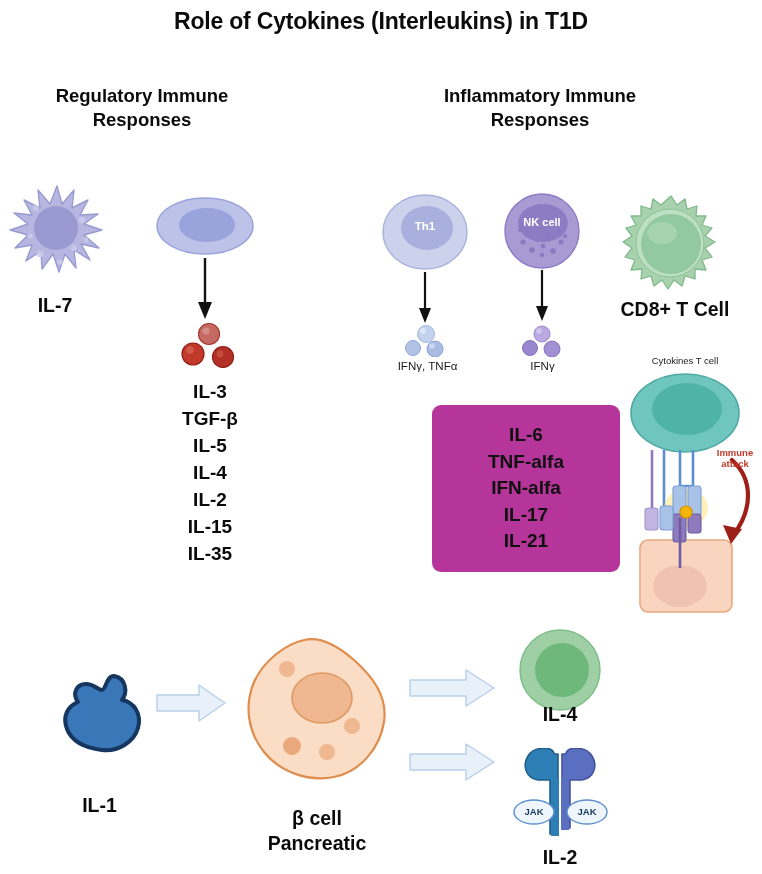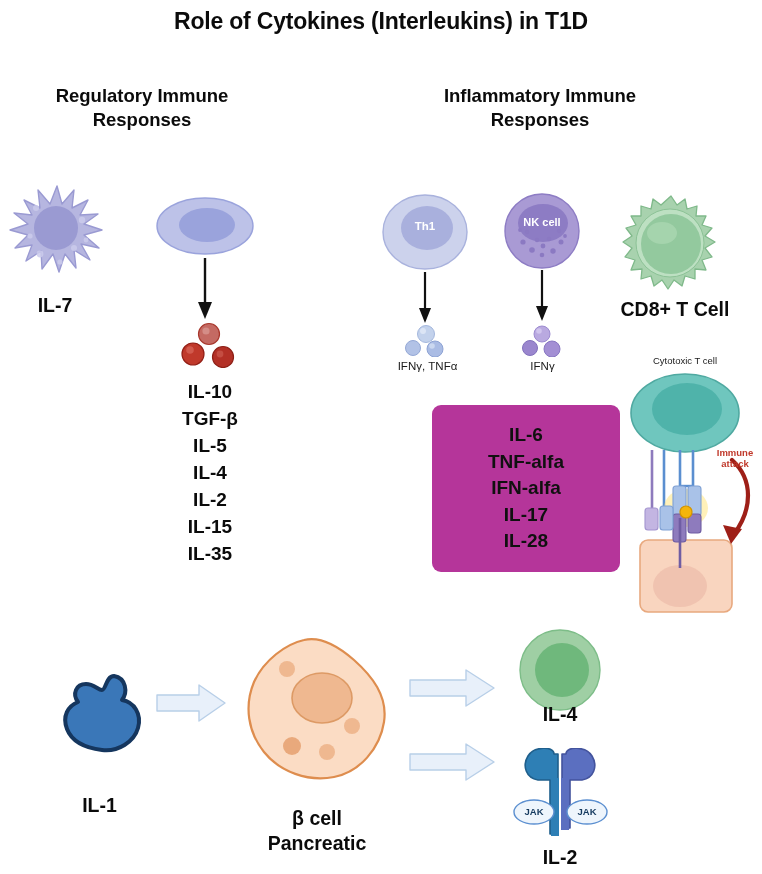--- a/index.html
+++ b/index.html
@@ -103,21 +103,21 @@
   <svg class="abs" style="left:178px; top:322px;" width="62" height="46" viewBox="0 0 62 46">
     <circle cx="31" cy="12" r="10.5" fill="#c46a63" stroke="#a8372c" stroke-width="1.2"></circle>
     <circle cx="28" cy="9" r="3.6" fill="#d99a93" opacity="0.75"></circle>
     <circle cx="15" cy="32" r="11" fill="#c0392b" stroke="#931f16" stroke-width="1.2"></circle>
     <circle cx="12" cy="28" r="3.8" fill="#d9685c" opacity="0.7"></circle>
     <circle cx="45" cy="35" r="10.5" fill="#b33026" stroke="#8d1f16" stroke-width="1.2"></circle>
     <circle cx="42" cy="32" r="3.4" fill="#cc5a4e" opacity="0.7"></circle>
   </svg>
 
   <div class="abs cytolist" style="left:130px; top:379px; width:160px;">
-    <div>IL-10</div>
+    <div>IL-3</div>
     <div>TGF-β</div>
     <div>IL-5</div>
     <div>IL-4</div>
     <div>IL-2</div>
     <div>IL-15</div>
     <div>IL-35</div>
   </div>
 
   <svg class="abs" style="left:382px; top:192px;" width="86" height="80" viewBox="0 0 86 80">
     <ellipse cx="43" cy="40" rx="42" ry="37" fill="#ccd2ec" stroke="#a9b2dd" stroke-width="1.4"></ellipse>
@@ -184,25 +184,25 @@
     </g>
   </svg>
   <div class="abs biglabel" style="left:600px; top:297px; width:150px;">CD8+ T Cell</div>
 
   <div class="abs magenta-box" style="left:432px; top:405px; width:188px; height:167px;">
     <div class="cytolist">
       <div>IL-6</div>
       <div>TNF-alfa</div>
       <div>IFN-alfa</div>
       <div>IL-17</div>
-      <div>IL-28</div>
+      <div>IL-21</div>
     </div>
   </div>
 
-  <div class="abs tinylabel" style="left:620px; top:355px; width:130px;">Cytotoxic T cell</div>
+  <div class="abs tinylabel" style="left:620px; top:355px; width:130px;">Cytokines T cell</div>
 
   <svg class="abs" style="left:630px; top:368px;" width="132" height="250" viewBox="0 0 132 250">
 
     <rect x="10" y="172" width="92" height="72" rx="8" ry="8" fill="#f9d5bf" stroke="#e8a97f" stroke-width="1.6"></rect>
     <ellipse cx="50" cy="218" rx="27" ry="21" fill="#eec0ad" opacity="0.85"></ellipse>
 
     <ellipse cx="55" cy="45" rx="54" ry="39" fill="#6fc6be" stroke="#4fa9a1" stroke-width="1.6"></ellipse>
     <ellipse cx="57" cy="41" rx="35" ry="26" fill="#4fb3aa" stroke="none"></ellipse>
 
     <g stroke-width="2.6" fill="none">

